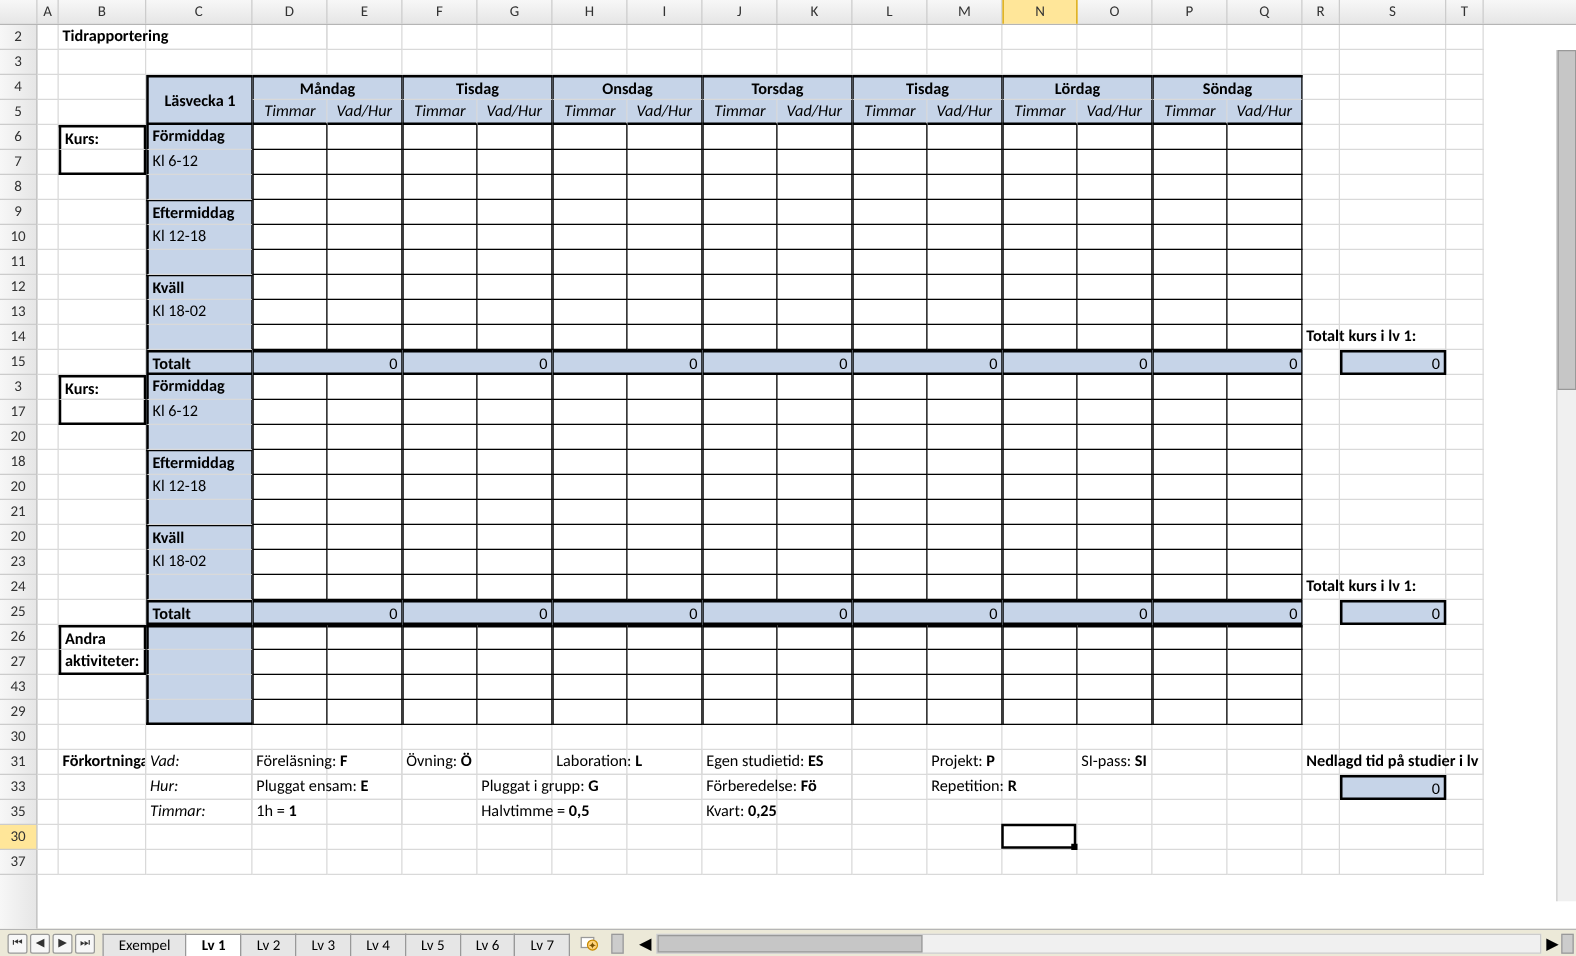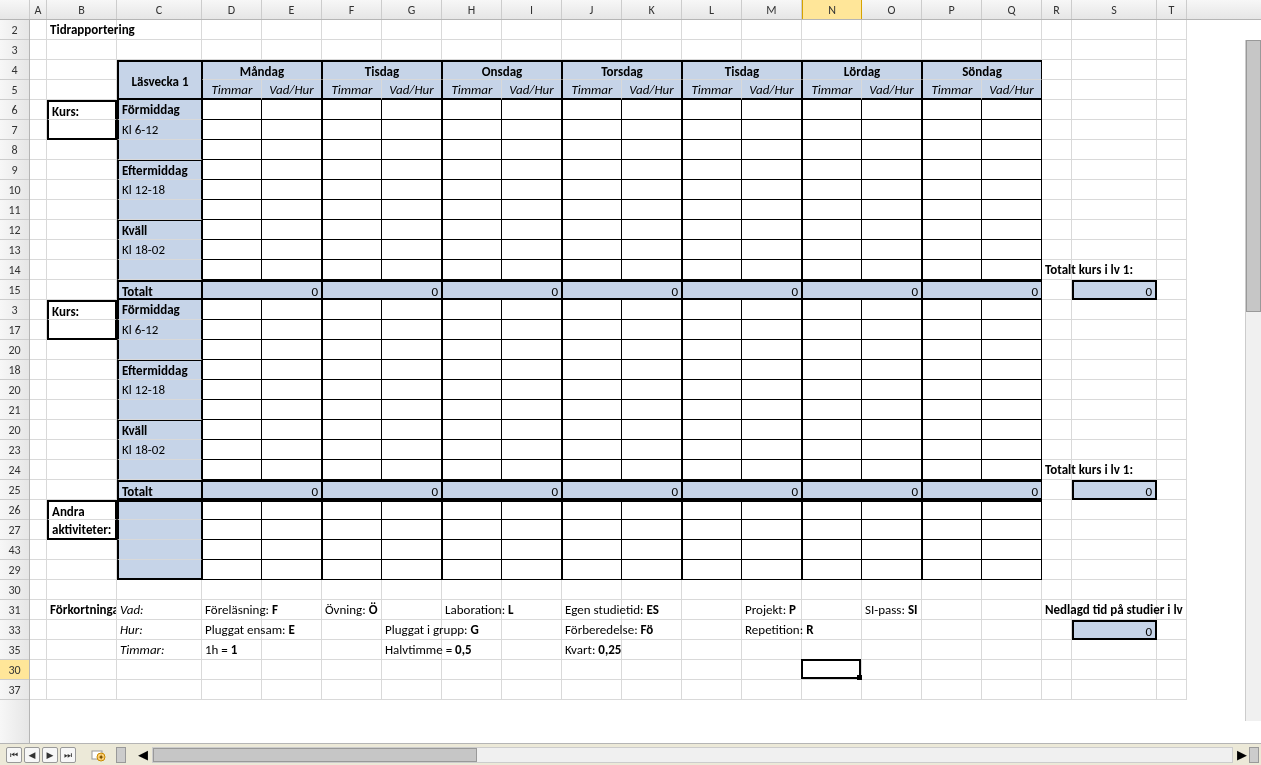--- a/index.html
+++ b/index.html
@@ -1213,20 +1213,30 @@
     </div>
   </div>
 
   <div class="bottom">
     <div class="navbtns">
       <div class="navbtn">⏮</div>
       <div class="navbtn">◀</div>
       <div class="navbtn">▶</div>
       <div class="navbtn">⏭</div>
     </div>
+    <div class="tabs" id="tabs">
+        <div class="tab">Exempel</div>
+        <div class="tab active">Lv 1</div>
+        <div class="tab">Lv 2</div>
+        <div class="tab">Lv 3</div>
+        <div class="tab">Lv 4</div>
+        <div class="tab">Lv 5</div>
+        <div class="tab">Lv 6</div>
+        <div class="tab">Lv 7</div>
+      </div>
     <div class="tabadd">
       <svg width="16" height="14">
           <rect x="2" y="3" width="10" height="8" fill="#fff" stroke="#999"></rect>
           <circle cx="11" cy="9" r="4" fill="#ffd37a" stroke="#c88a00"></circle>
           <text x="11" y="12" font-size="8" text-anchor="middle" fill="#7a5200">✦</text>
         </svg>
     </div>
     <div class="scrollspacer">
       <div class="hsplit"></div>
       <div style="width:10px"></div>

